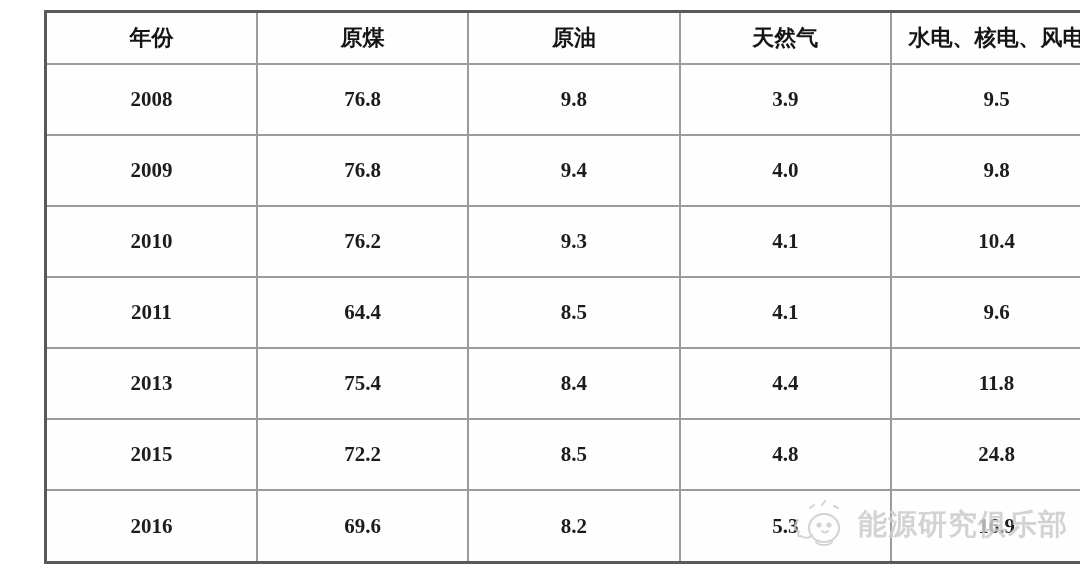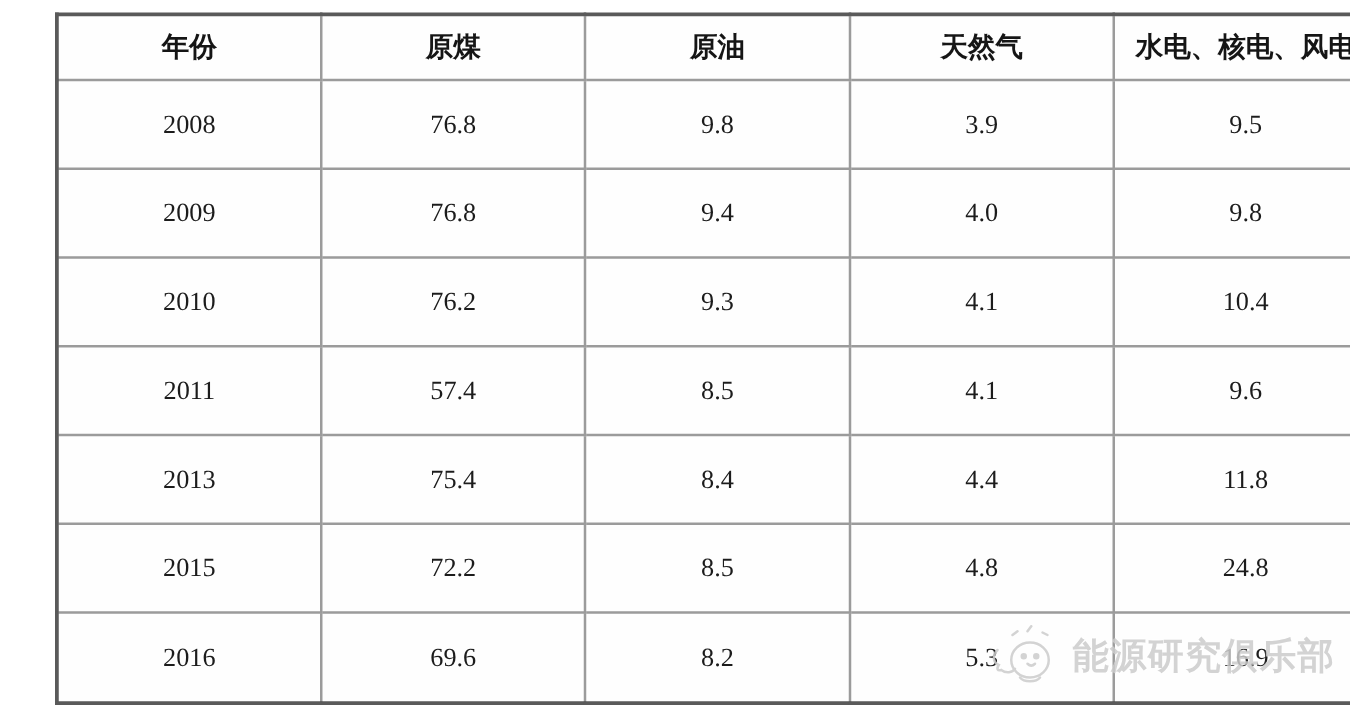--- a/index.html
+++ b/index.html
@@ -43,21 +43,21 @@
     height: 52px;
   }
   table.data-table th {
     font-family: "Liberation Sans", "DejaVu Sans", sans-serif;
     font-weight: bold;
     font-size: 22px;
     color: #151515;
   }
   table.data-table td {
     font-family: "Liberation Serif", "DejaVu Serif", serif;
-    font-weight: 400;
+    font-weight: 700;
     font-size: 21px;
     color: #1c1c1c;
   }
   .watermark {
     position: absolute;
     left: 792px;
     top: 498px;
     height: 54px;
     display: flex;
     align-items: center;
@@ -110,21 +110,21 @@
         </tr>
         <tr>
           <td>2010</td>
           <td>76.2</td>
           <td>9.3</td>
           <td>4.1</td>
           <td>10.4</td>
         </tr>
         <tr>
           <td>2011</td>
-          <td>57.4</td>
+          <td>64.4</td>
           <td>8.5</td>
           <td>4.1</td>
           <td>9.6</td>
         </tr>
         <tr>
           <td>2013</td>
           <td>75.4</td>
           <td>8.4</td>
           <td>4.4</td>
           <td>11.8</td>

